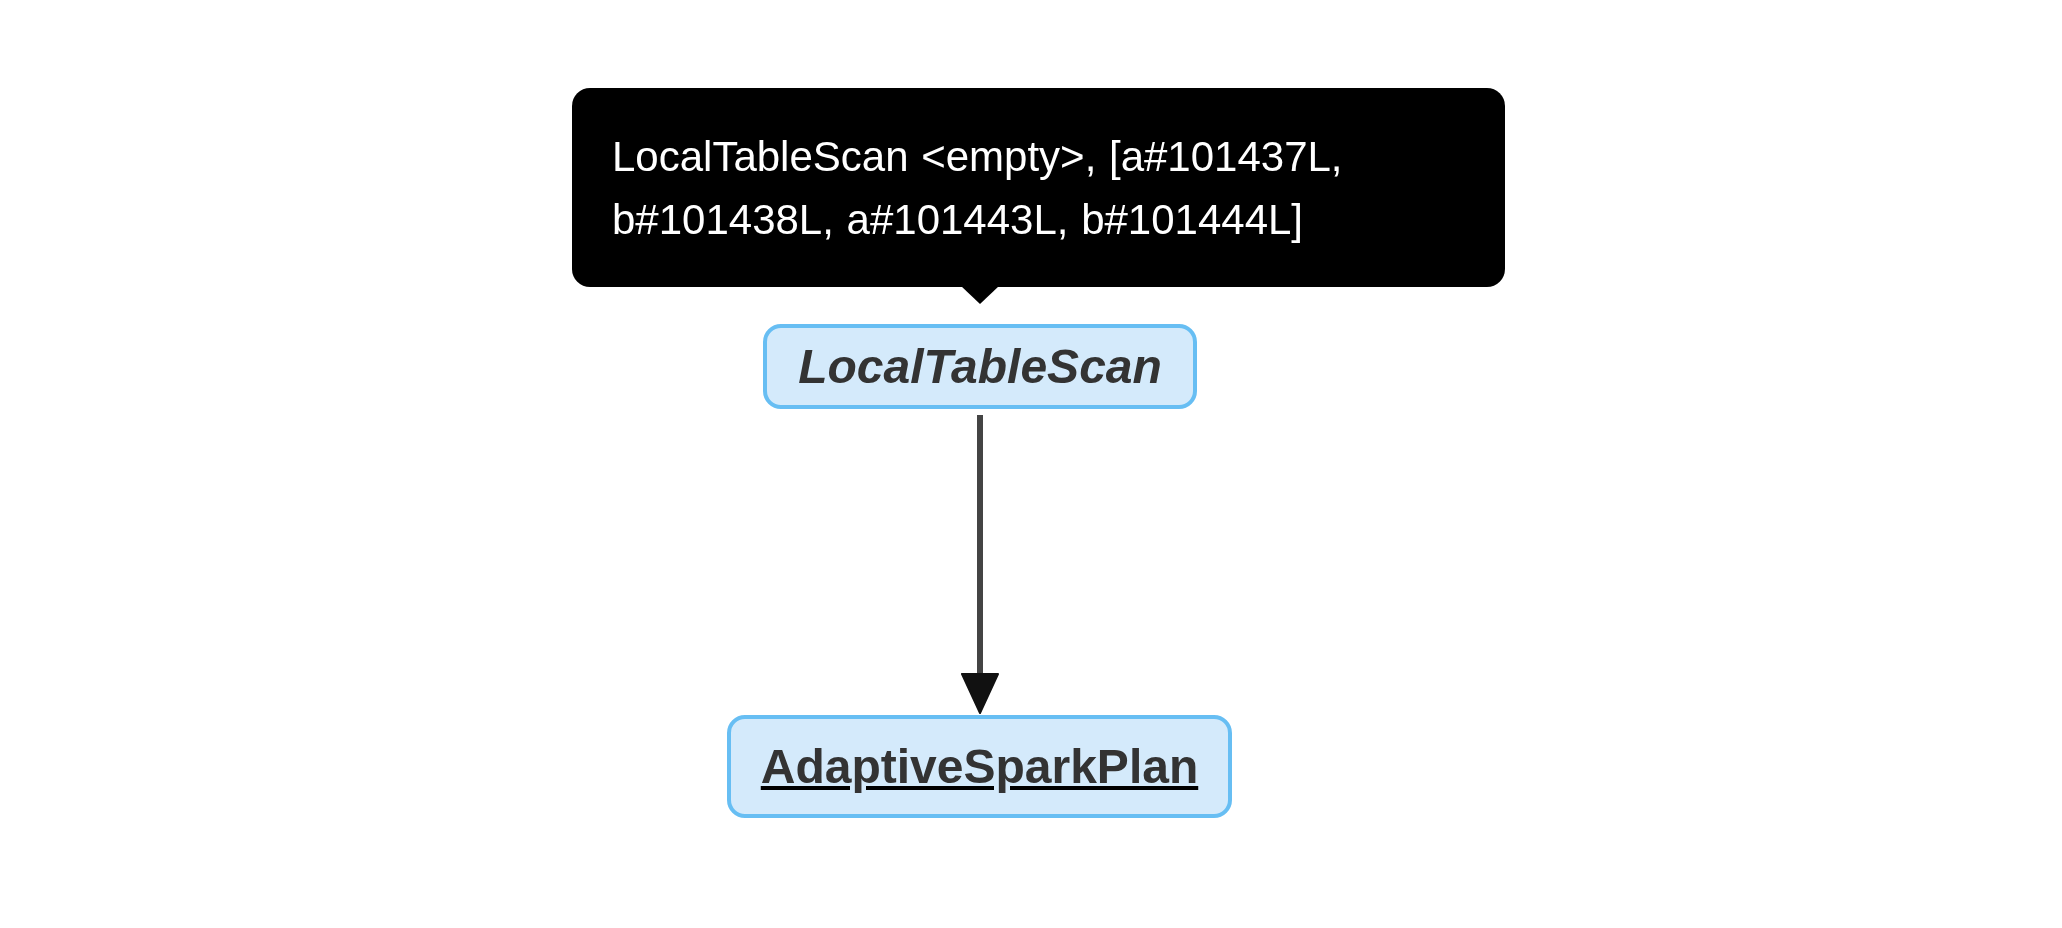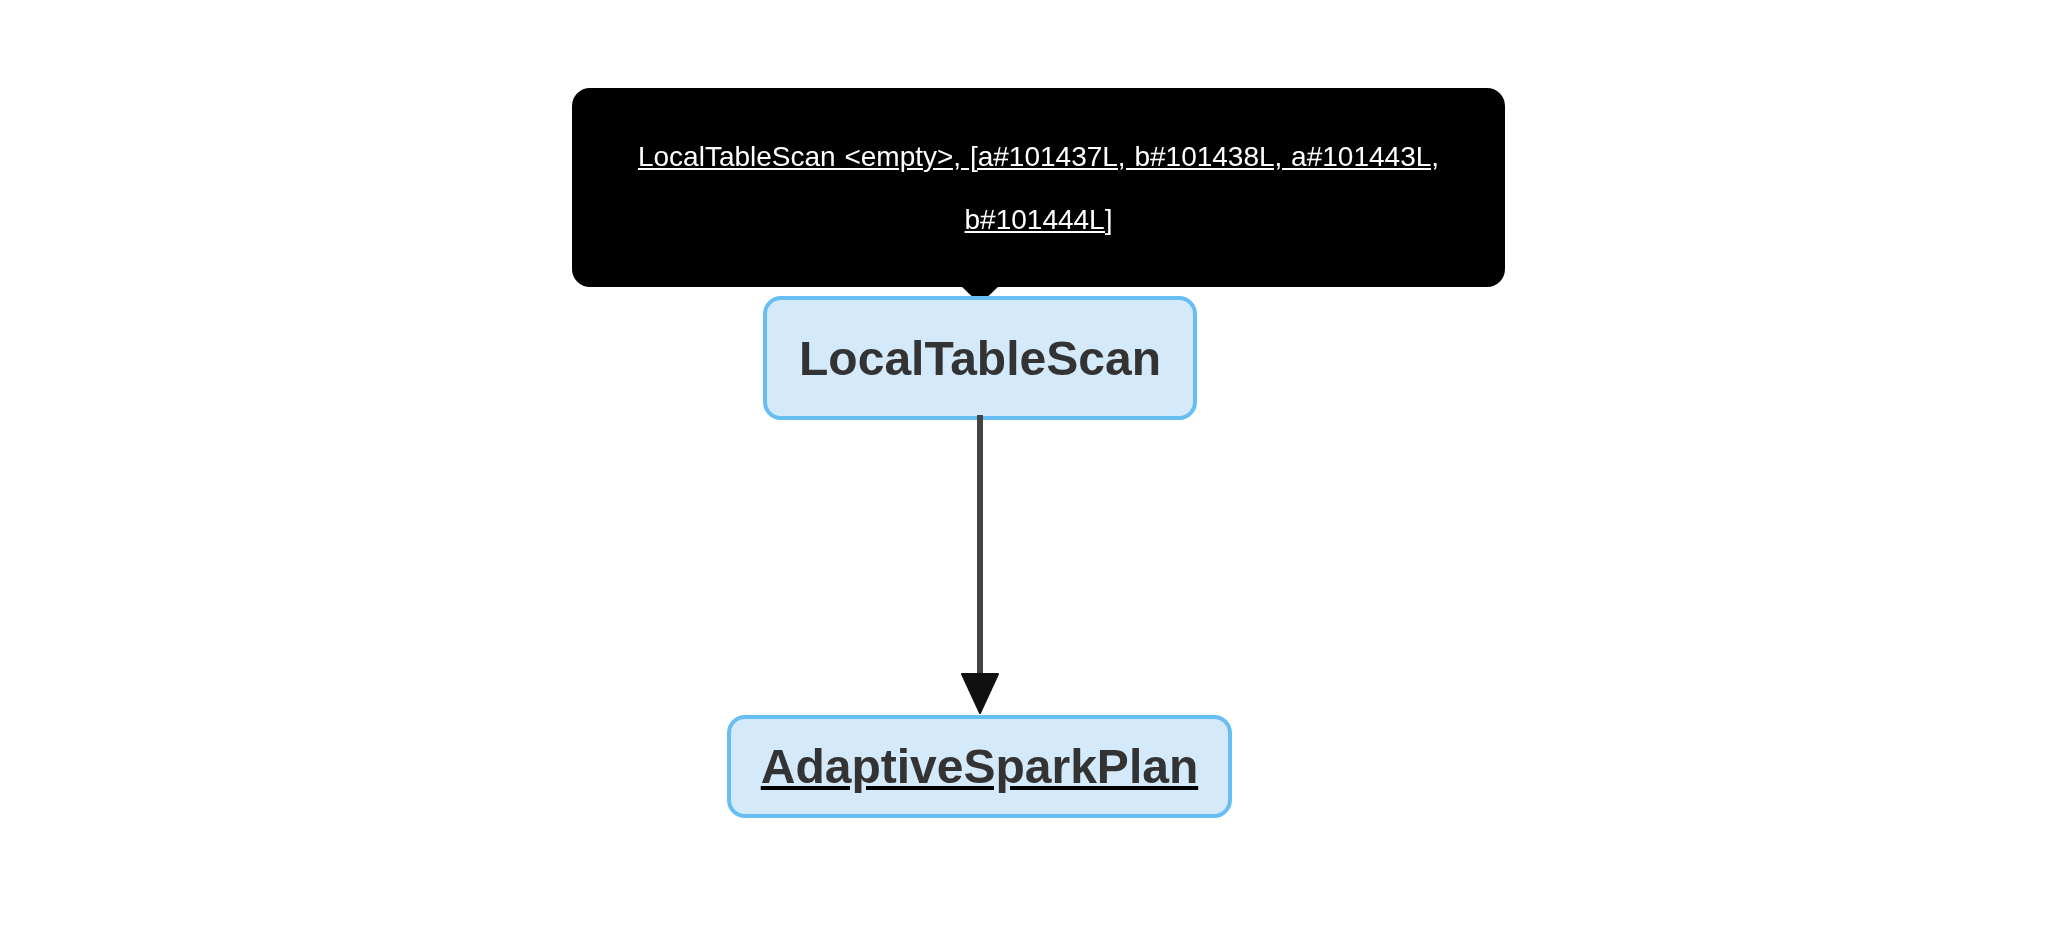--- a/index.html
+++ b/index.html
@@ -25,26 +25,25 @@
     box-sizing: border-box;
     background: #000000;
     border-radius: 18px;
     display: flex;
     align-items: center;
     justify-content: center;
     padding: 30px 40px;
   }
   .tooltip-text {
     color: #ffffff;
-    font-size: 28px;
+    font-size: 42px;
     line-height: 63px;
     font-weight: 400;
-    text-align: center;
+    text-align: left;
     word-spacing: 1px;
-    text-decoration: underline;
   }
   .tooltip-pointer {
     position: absolute;
     left: 961px;
     top: 286px;
     width: 0;
     height: 0;
     border-left: 19px solid transparent;
     border-right: 19px solid transparent;
     border-top: 18px solid #000000;
@@ -61,23 +60,24 @@
     justify-content: center;
   }
   .plan-node .node-label {
     color: #333333;
     font-size: 48px;
     font-weight: 700;
     white-space: nowrap;
   }
   .node-localtablescan {
     left: 763px;
-    top: 296px;
+    top: 324px;
     width: 434px;
-    height: 124px;
+    height: 85px;
+    font-style: italic;
   }
   .node-adaptivesparkplan {
     left: 727px;
     top: 715px;
     width: 505px;
     height: 103px;
     text-decoration: underline;
   }
   
   .edge-svg {

